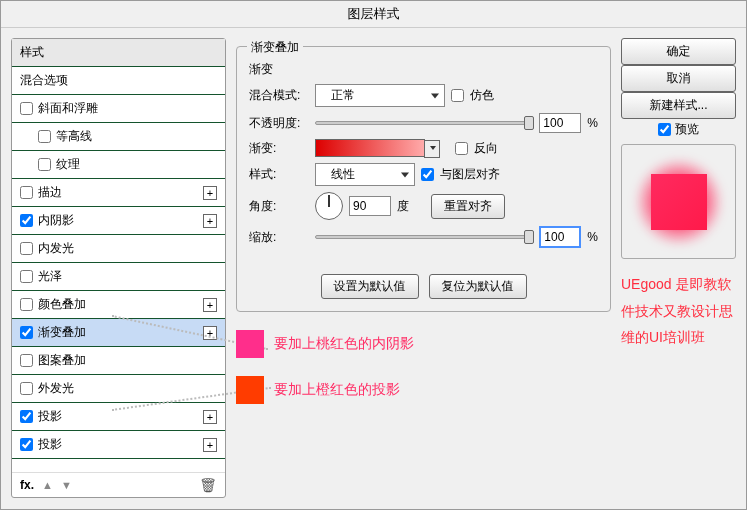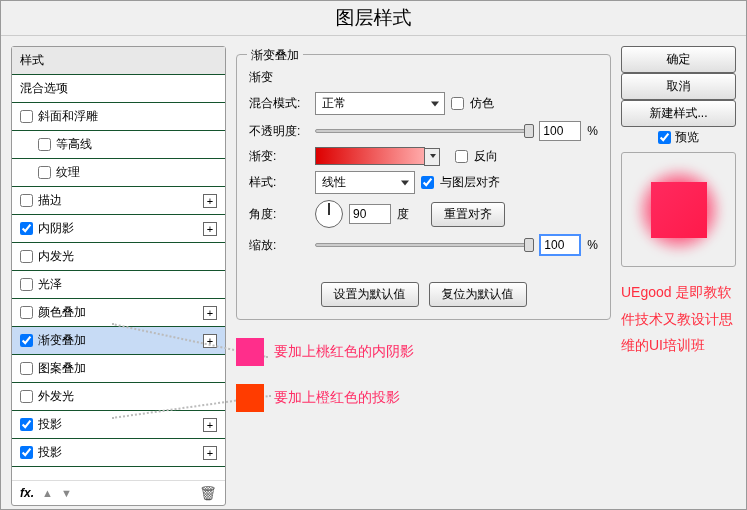--- a/index.html
+++ b/index.html
@@ -1,39 +1,39 @@
 <!DOCTYPE html>
 <html><head>
 <meta charset="utf-8">
 <style>
 *{box-sizing:border-box;margin:0;padding:0;font-family:"Microsoft YaHei",Arial,sans-serif;font-size:12px}
 body{background:#f0f0f0;width:747px;height:510px;overflow:hidden}
 .dialog{background:#f0f0f0;width:747px;height:510px;border:1px solid #999}
-.titlebar{text-align:center;padding:4px 0;font-size:19px;border-bottom:1px solid #ccc}
+.titlebar{text-align:center;padding:4px 0;font-size:13px;border-bottom:1px solid #ccc}
 .body{display:flex;padding:10px;gap:10px;height:calc(100% - 28px)}
 .left{width:215px;border:1px solid #999;background:#fff;display:flex;flex-direction:column;border-radius:3px}
 .li{padding:5px 8px;border-bottom:1px solid #14532d;display:flex;align-items:center;gap:5px;cursor:pointer}
 .li.header{background:#e8e8e8;font-weight:normal}
 .li.sub{padding-left:26px}
 .li.sel{background:#c7dbf5}
 .li .sp{flex:1}
 .plus{width:14px;height:14px;border:1px solid #666;display:inline-flex;align-items:center;justify-content:center;font-size:11px;background:#fff}
 .cb{width:13px;height:13px}
 .left-footer{margin-top:auto;border-top:1px solid #ddd;padding:4px 8px;display:flex;align-items:center;gap:8px}
-.fx{font-style:italic;font-weight:bold}
+.fx{font-weight:bold}
 .arrow{color:#888;font-size:11px}
 .trash{margin-left:auto;color:#555;font-size:14px}
 .center{flex:1;position:relative}
 .group{border:1px solid #aaa;border-radius:4px;padding:8px 12px 12px;position:relative;margin-top:8px}
 .group-title{position:absolute;top:-8px;left:10px;background:#f0f0f0;padding:0 4px;font-size:12px}
 .group-inner{border:none;padding:4px 0 8px;margin-top:2px}
 .group-inner .sub-title{font-size:12px;margin-bottom:6px}
 .row{display:flex;align-items:center;gap:6px;margin:6px 0}
 .lbl{width:60px;text-align:left}
-.select{border:1px solid #888;background:#fff;padding:2px 18px 2px 6px;position:relative;min-width:100px}
+.select{border:1px solid #888;background:#fff;padding:2px 18px 2px 15px;position:relative;min-width:100px}
 .select::after{content:"";position:absolute;right:5px;top:50%;transform:translateY(-50%);border-left:4px solid transparent;border-right:4px solid transparent;border-top:5px solid #333}
 .slider{flex:1;height:4px;background:#ccc;border:1px solid #999;position:relative;border-radius:2px;min-width:100px}
 .knob{position:absolute;width:10px;height:14px;background:#ddd;border:1px solid #666;top:-6px;border-radius:2px}
 .num{width:42px;border:1px solid #888;padding:2px 3px;background:#fff;text-align:left}
 .grad{width:110px;height:18px;background:linear-gradient(90deg,#d00,#faa);border:1px solid #666;position:relative}
 .grad::after{content:"";position:absolute;right:-16px;top:0;width:14px;height:16px;border:1px solid #666;background:#eee}
 .grad::before{content:"";position:absolute;right:-12px;top:6px;border-left:3px solid transparent;border-right:3px solid transparent;border-top:4px solid #333;z-index:1}
 .angle-dial{width:28px;height:28px;border:1px solid #666;border-radius:50%;background:#fff;position:relative}
 .angle-dial::after{content:"";position:absolute;width:2px;height:12px;background:#333;left:50%;top:2px;transform:translateX(-50%)}
 .btn{border:1px solid #666;background:linear-gradient(#fff,#e0e0e0);padding:3px 12px;border-radius:3px;cursor:pointer}

